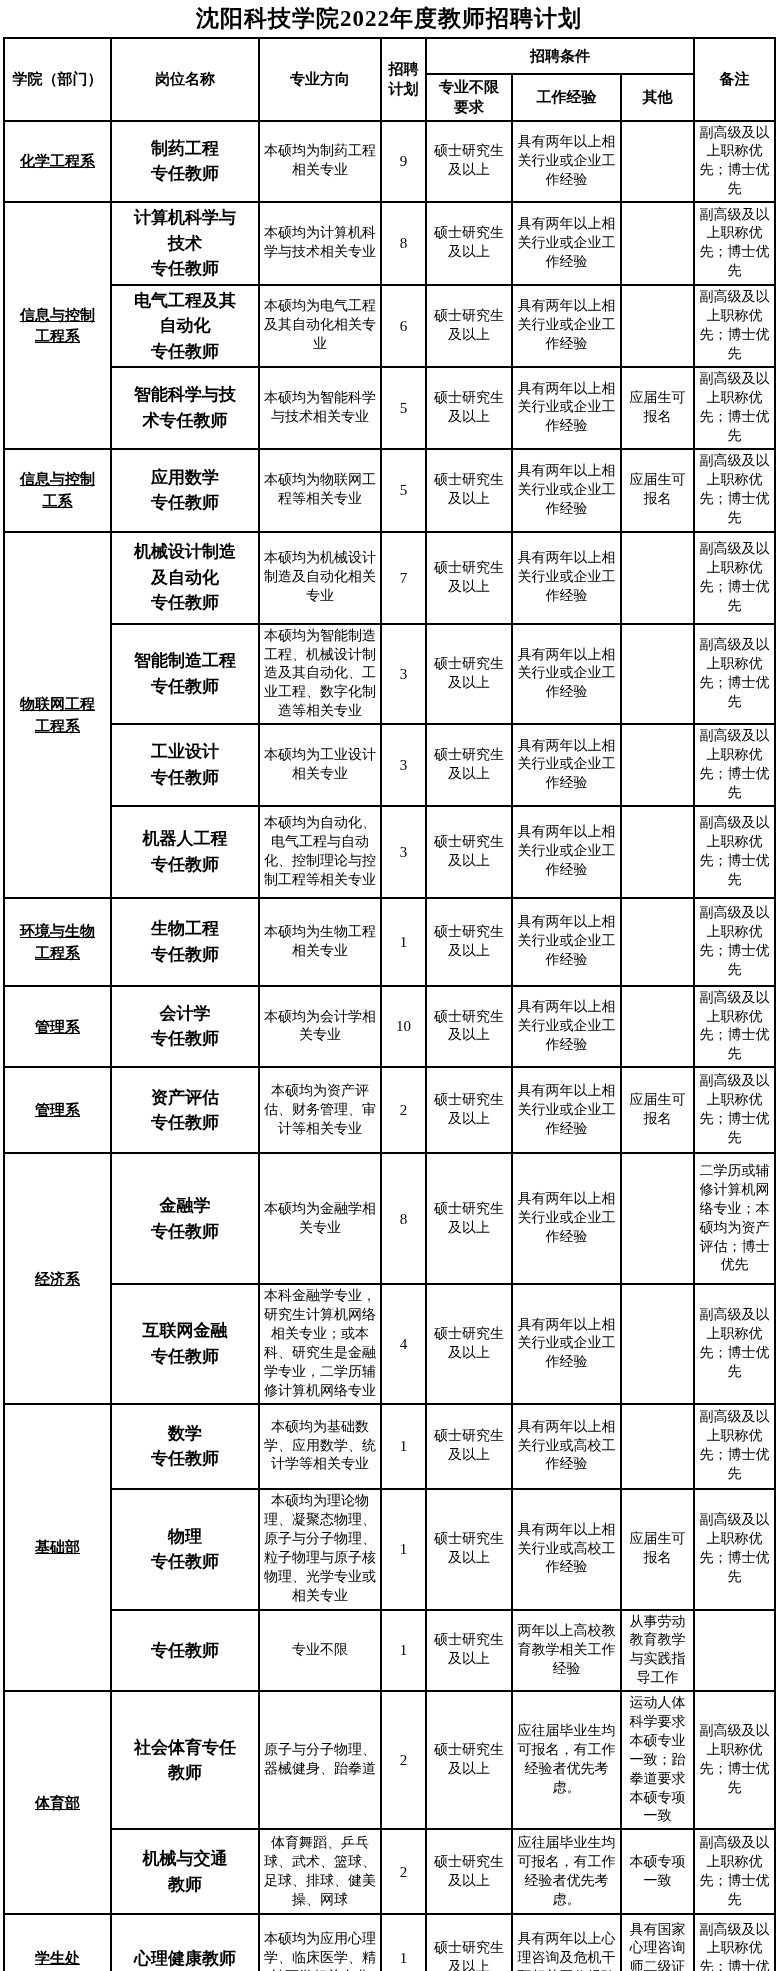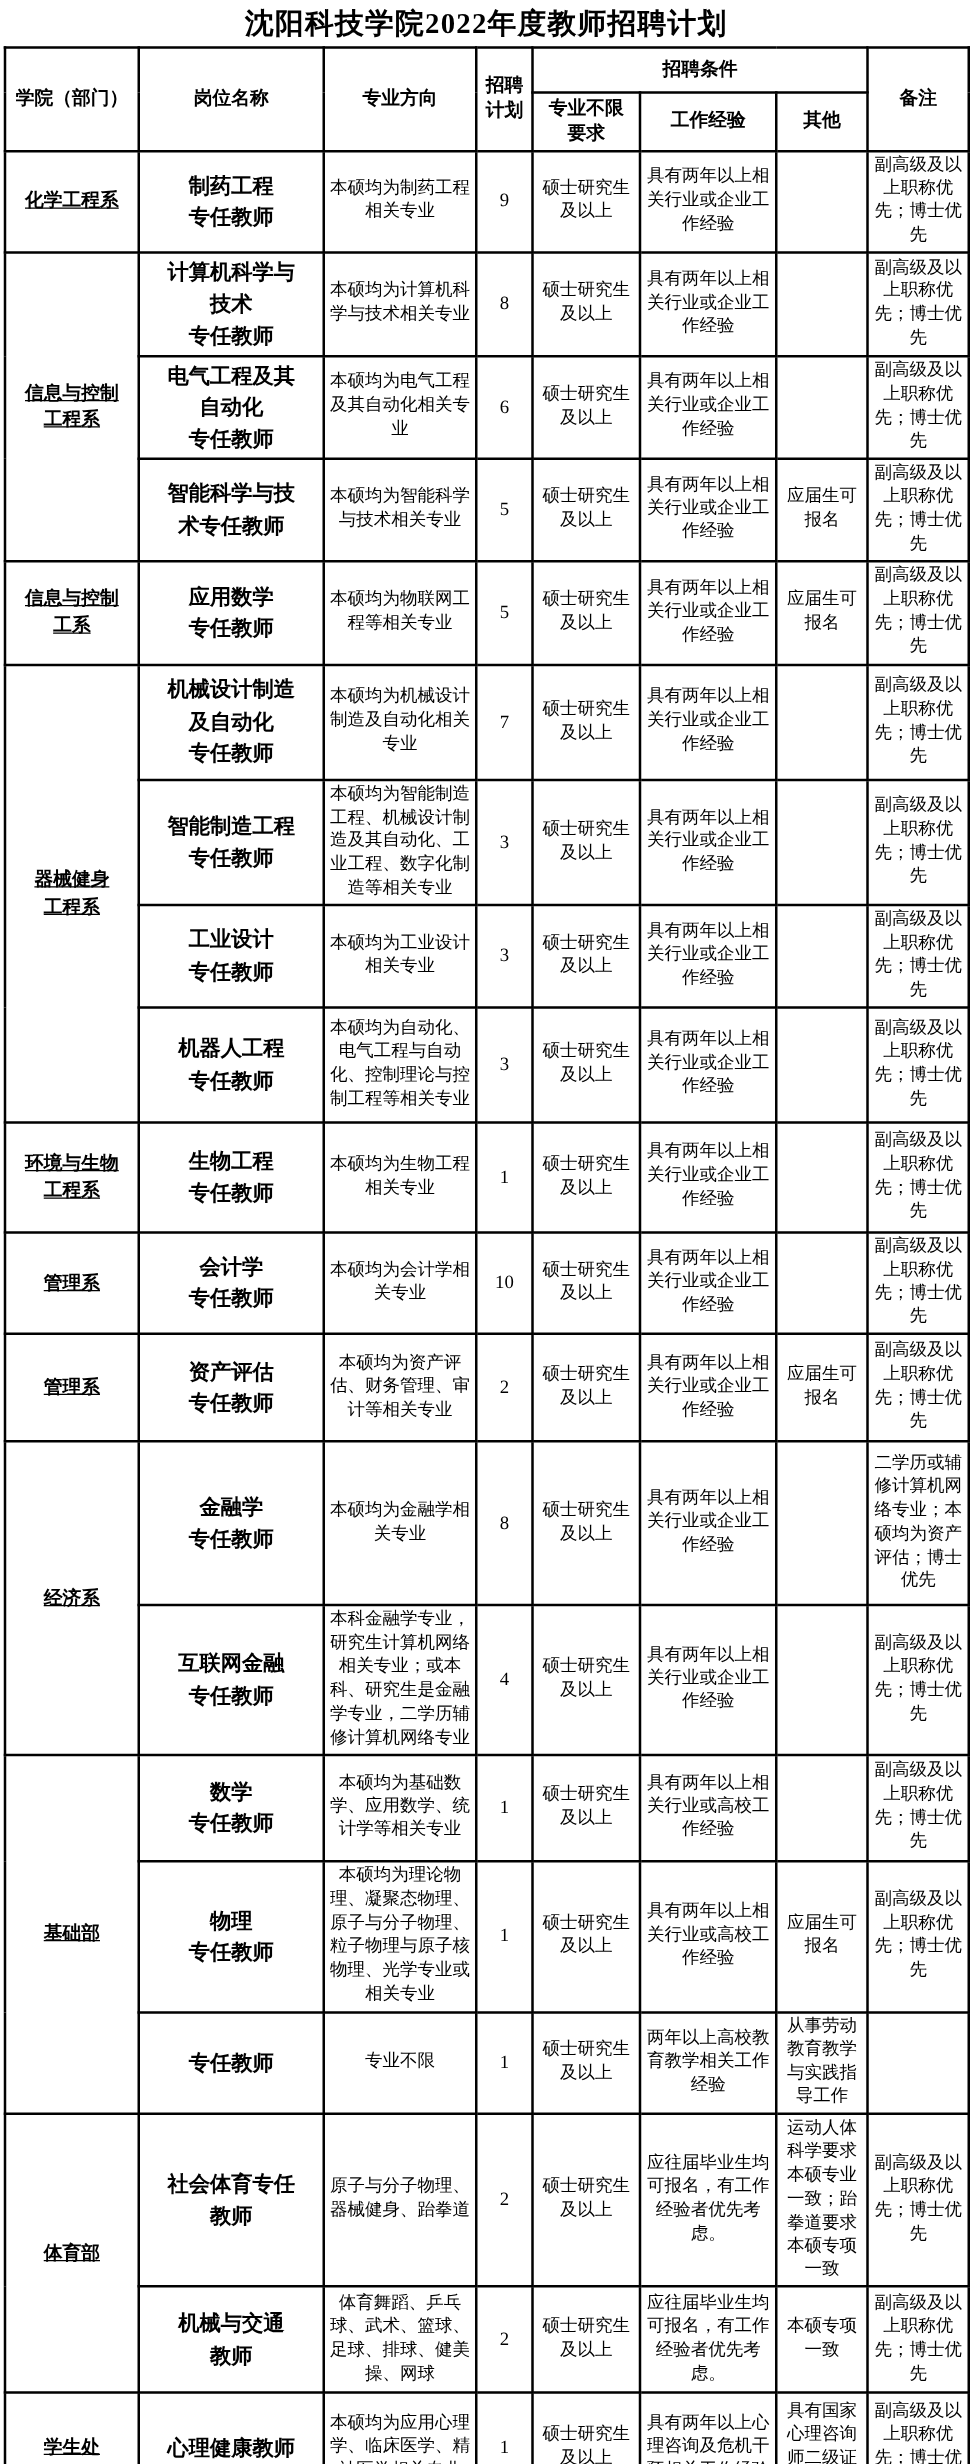--- a/index.html
+++ b/index.html
@@ -107,21 +107,21 @@
           <td class="position">应用数学
 专任教师</td>
           <td class="specialty">本硕均为物联网工程等相关专业</td>
           <td class="count">5</td>
           <td class="edu">硕士研究生及以上</td>
           <td class="exp">具有两年以上相关行业或企业工作经验</td>
           <td class="other">应届生可报名</td>
           <td class="note">副高级及以上职称优先；博士优先</td>
         </tr>
         <tr style="height: 92px;">
-          <td class="college" rowspan="4">器械健身
+          <td class="college" rowspan="4">物联网工程
 工程系</td>
           <td class="position">机械设计制造
 及自动化
 专任教师</td>
           <td class="specialty">本硕均为机械设计制造及自动化相关专业</td>
           <td class="count">7</td>
           <td class="edu">硕士研究生及以上</td>
           <td class="exp">具有两年以上相关行业或企业工作经验</td>
           <td class="other"></td>
           <td class="note">副高级及以上职称优先；博士优先</td>

